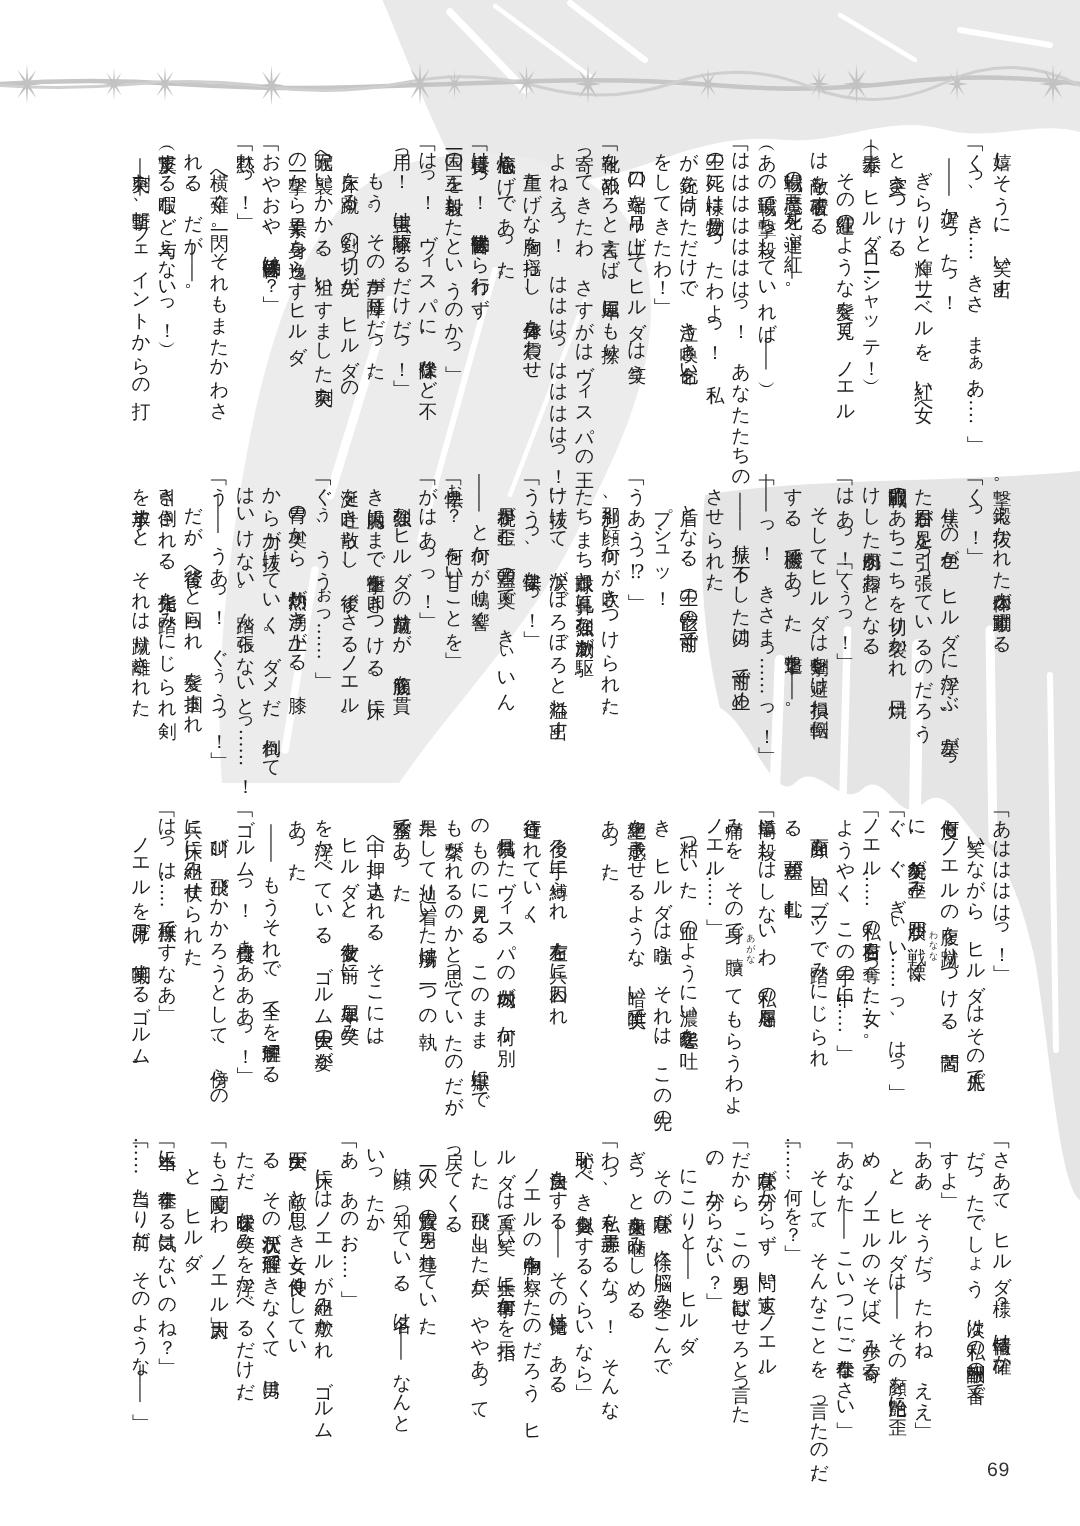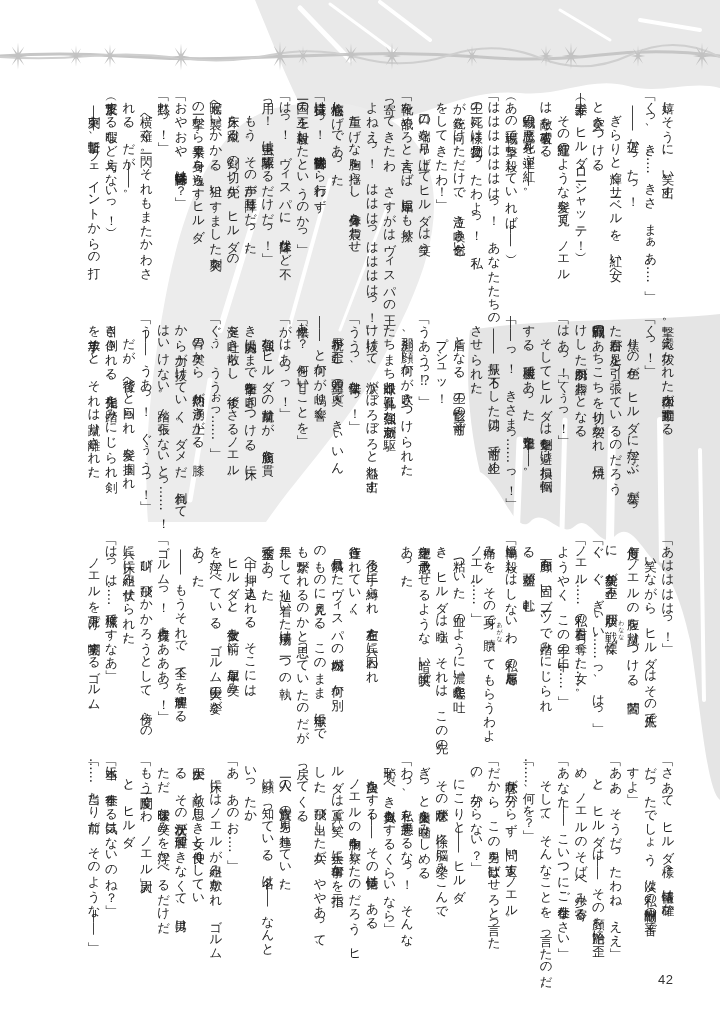--- a/index.html
+++ b/index.html
@@ -248,13 +248,13 @@
     <div class="col">　床にはノエルが組み敷かれ、ゴルム</div>
     <div class="col">大臣が、敵と思しき女と仲良くしてい</div>
     <div class="col">る。その状況が理解できなくて、男は</div>
     <div class="col">ただ、曖昧な笑みを浮かべるだけだ。</div>
     <div class="col">「もう一度聞くわ、ノエル大尉」</div>
     <div class="col">　と、ヒルダ。</div>
     <div class="col">「本当に、奉仕する気はないのね？」</div>
     <div class="col">「……当たり前だ、そのような――」</div>
   </div>
 
-<div class="page-number">42</div>
+<div class="page-number">69</div>
 
 </body></html>

